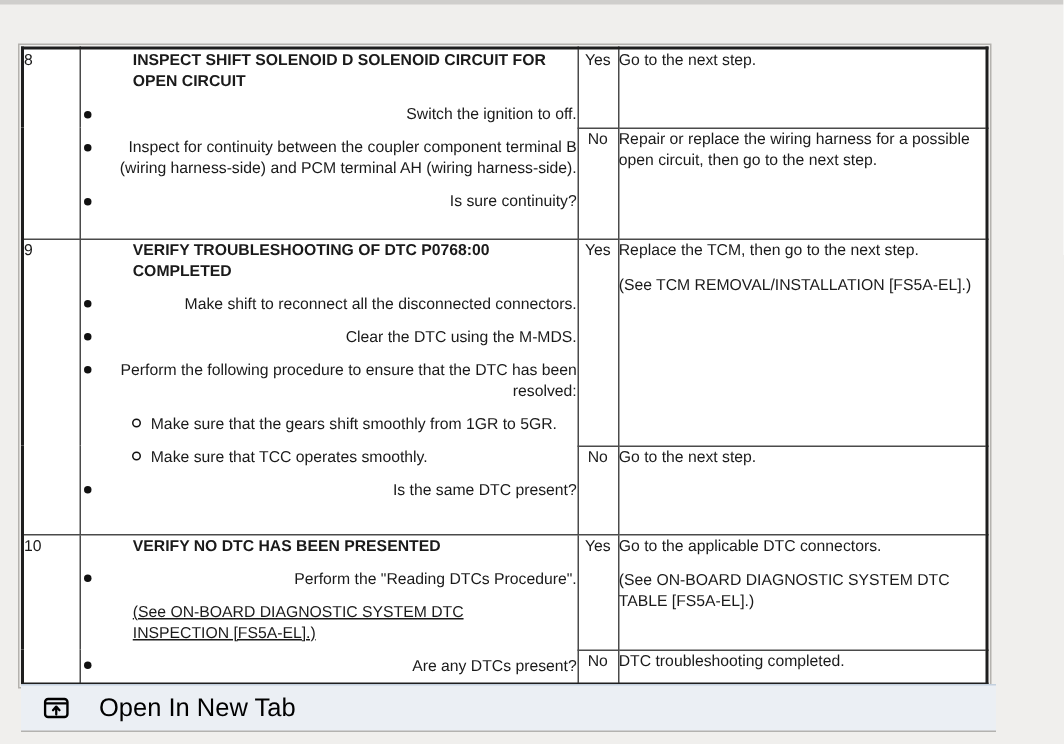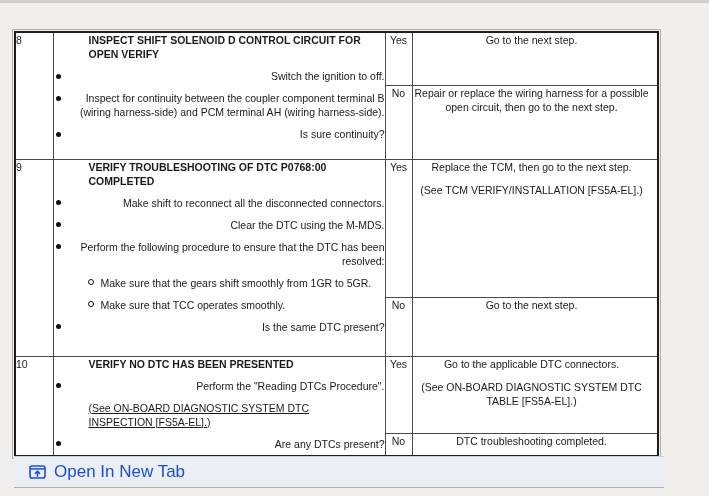--- a/index.html
+++ b/index.html
@@ -30,21 +30,21 @@
   }
   table.flow td{
     border:1px solid #4a4a4a;
     vertical-align:top;
     box-sizing:border-box;
     padding:0;
   }
   td.step{padding:4px 2px 0 3px;}
   td.proc{padding:4px 8px 4px 0;}
   td.yn{padding:4px 1px 0 1px;text-align:center;margin-top:15px;}
-  td.act{padding:4px 6px 4px 5px;text-align:center;}
+  td.act{padding:4px 6px 4px 5px;}
   .title{margin-left:35px;font-weight:bold;}
   .item{position:relative;margin-top:8px;}
   .item.bullet{margin-left:16px;text-align:right;}
   .item.bullet::before{
     content:"";position:absolute;left:-14px;top:4.5px;
     width:5px;height:5px;border-radius:50%;background:#111;
   }
   .item.sub{margin-left:47px;}
   .item.sub::before{
     content:"";position:absolute;left:-13px;top:3.5px;
@@ -58,22 +58,22 @@
   .bar{
     position:absolute;left:14px;top:456px;width:650px;height:32px;
     box-sizing:border-box;
     background:#ebeff4;
     border-top:1px solid #c3d0de;
     border-bottom:1px solid #b3b2af;
     display:flex;align-items:center;justify-content:space-between;
     padding:0 10px 0 15px;
   }
   .bar a{
-    display:flex;align-items:center;gap:8px;
-    color:#1d4ed8;font-size:17px;text-decoration:none;cursor:pointer;
+    display:flex;align-items:center;gap:20px;
+    color:#000000;font-size:17px;text-decoration:none;cursor:pointer;
   }
   .bar a svg{flex:0 0 auto;}
 </style>
 </head>
 <body>
 
 <div class="top-rule"></div>
 
 <div class="doc">
   <table class="flow">
@@ -81,21 +81,21 @@
       <col style="width:38px">
         <col style="width:332px">
         <col style="width:27px">
         <col style="width:246px">
     </colgroup>
     <tbody>
 
       <tr>
         <td class="step" rowspan="2">8</td>
         <td class="proc" rowspan="2">
-          <div class="title">INSPECT SHIFT SOLENOID D CONTROL CIRCUIT FOR OPEN VERIFY</div>
+          <div class="title">INSPECT SHIFT SOLENOID D SOLENOID CIRCUIT FOR OPEN CIRCUIT</div>
           <div>
               <div class="item bullet">Switch the ignition to off.</div>
               <div class="item bullet">Inspect for continuity between the coupler component terminal B (wiring harness-side) and PCM terminal AH (wiring harness-side).</div>
               <div class="item bullet">Is sure continuity?</div>
             </div>
         </td>
         <td class="yn" style="height:53px">Yes</td>
         <td class="act">
             <div>
               <div class="para">Go to the next step.</div>
@@ -121,21 +121,21 @@
               <div class="item bullet">Perform the following procedure to ensure that the DTC has been resolved:</div>
               <div class="item sub">Make sure that the gears shift smoothly from 1GR to 5GR.</div>
               <div class="item sub">Make sure that TCC operates smoothly.</div>
               <div class="item bullet">Is the same DTC present?</div>
             </div>
         </td>
         <td class="yn" style="height:138px">Yes</td>
         <td class="act">
             <div>
               <div class="para">Replace the TCM, then go to the next step.</div>
-              <div class="para">(See TCM VERIFY/INSTALLATION [FS5A-EL].)</div>
+              <div class="para">(See TCM REMOVAL/INSTALLATION [FS5A-EL].)</div>
             </div>
           </td>
       </tr>
       <tr>
         <td class="yn" style="height:59px">No</td>
         <td class="act">
             <div>
               <div class="para">Go to the next step.</div>
             </div>
           </td>

